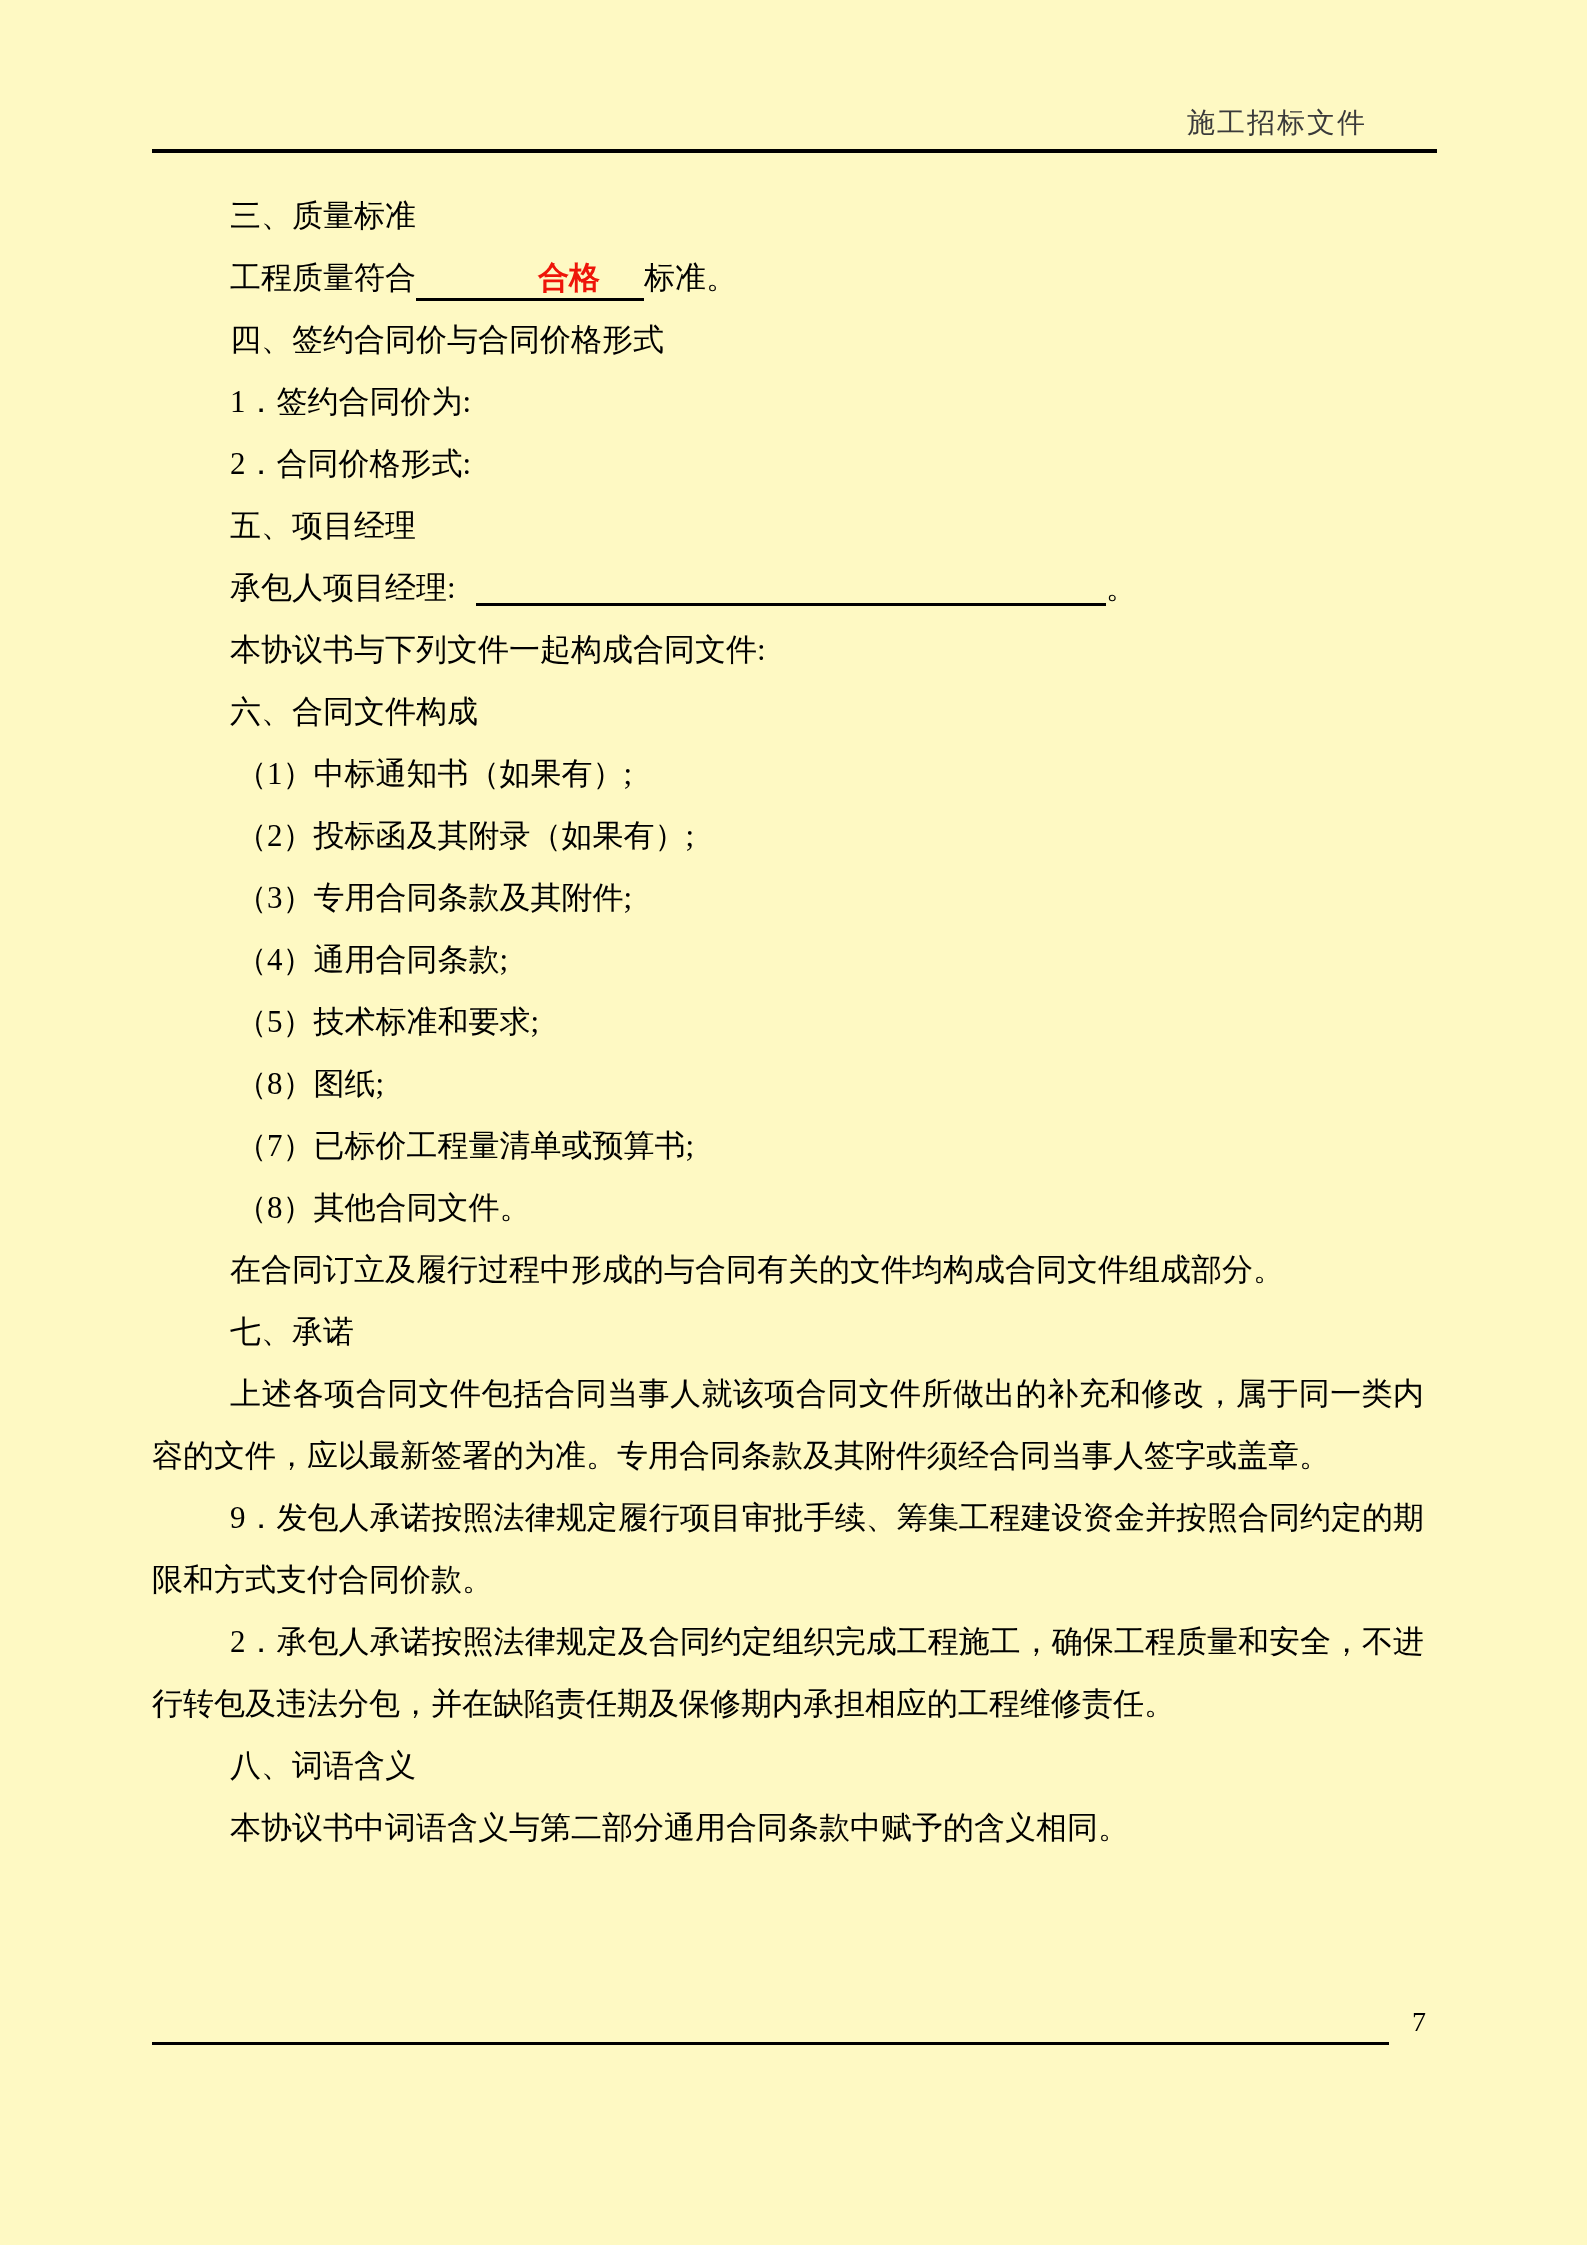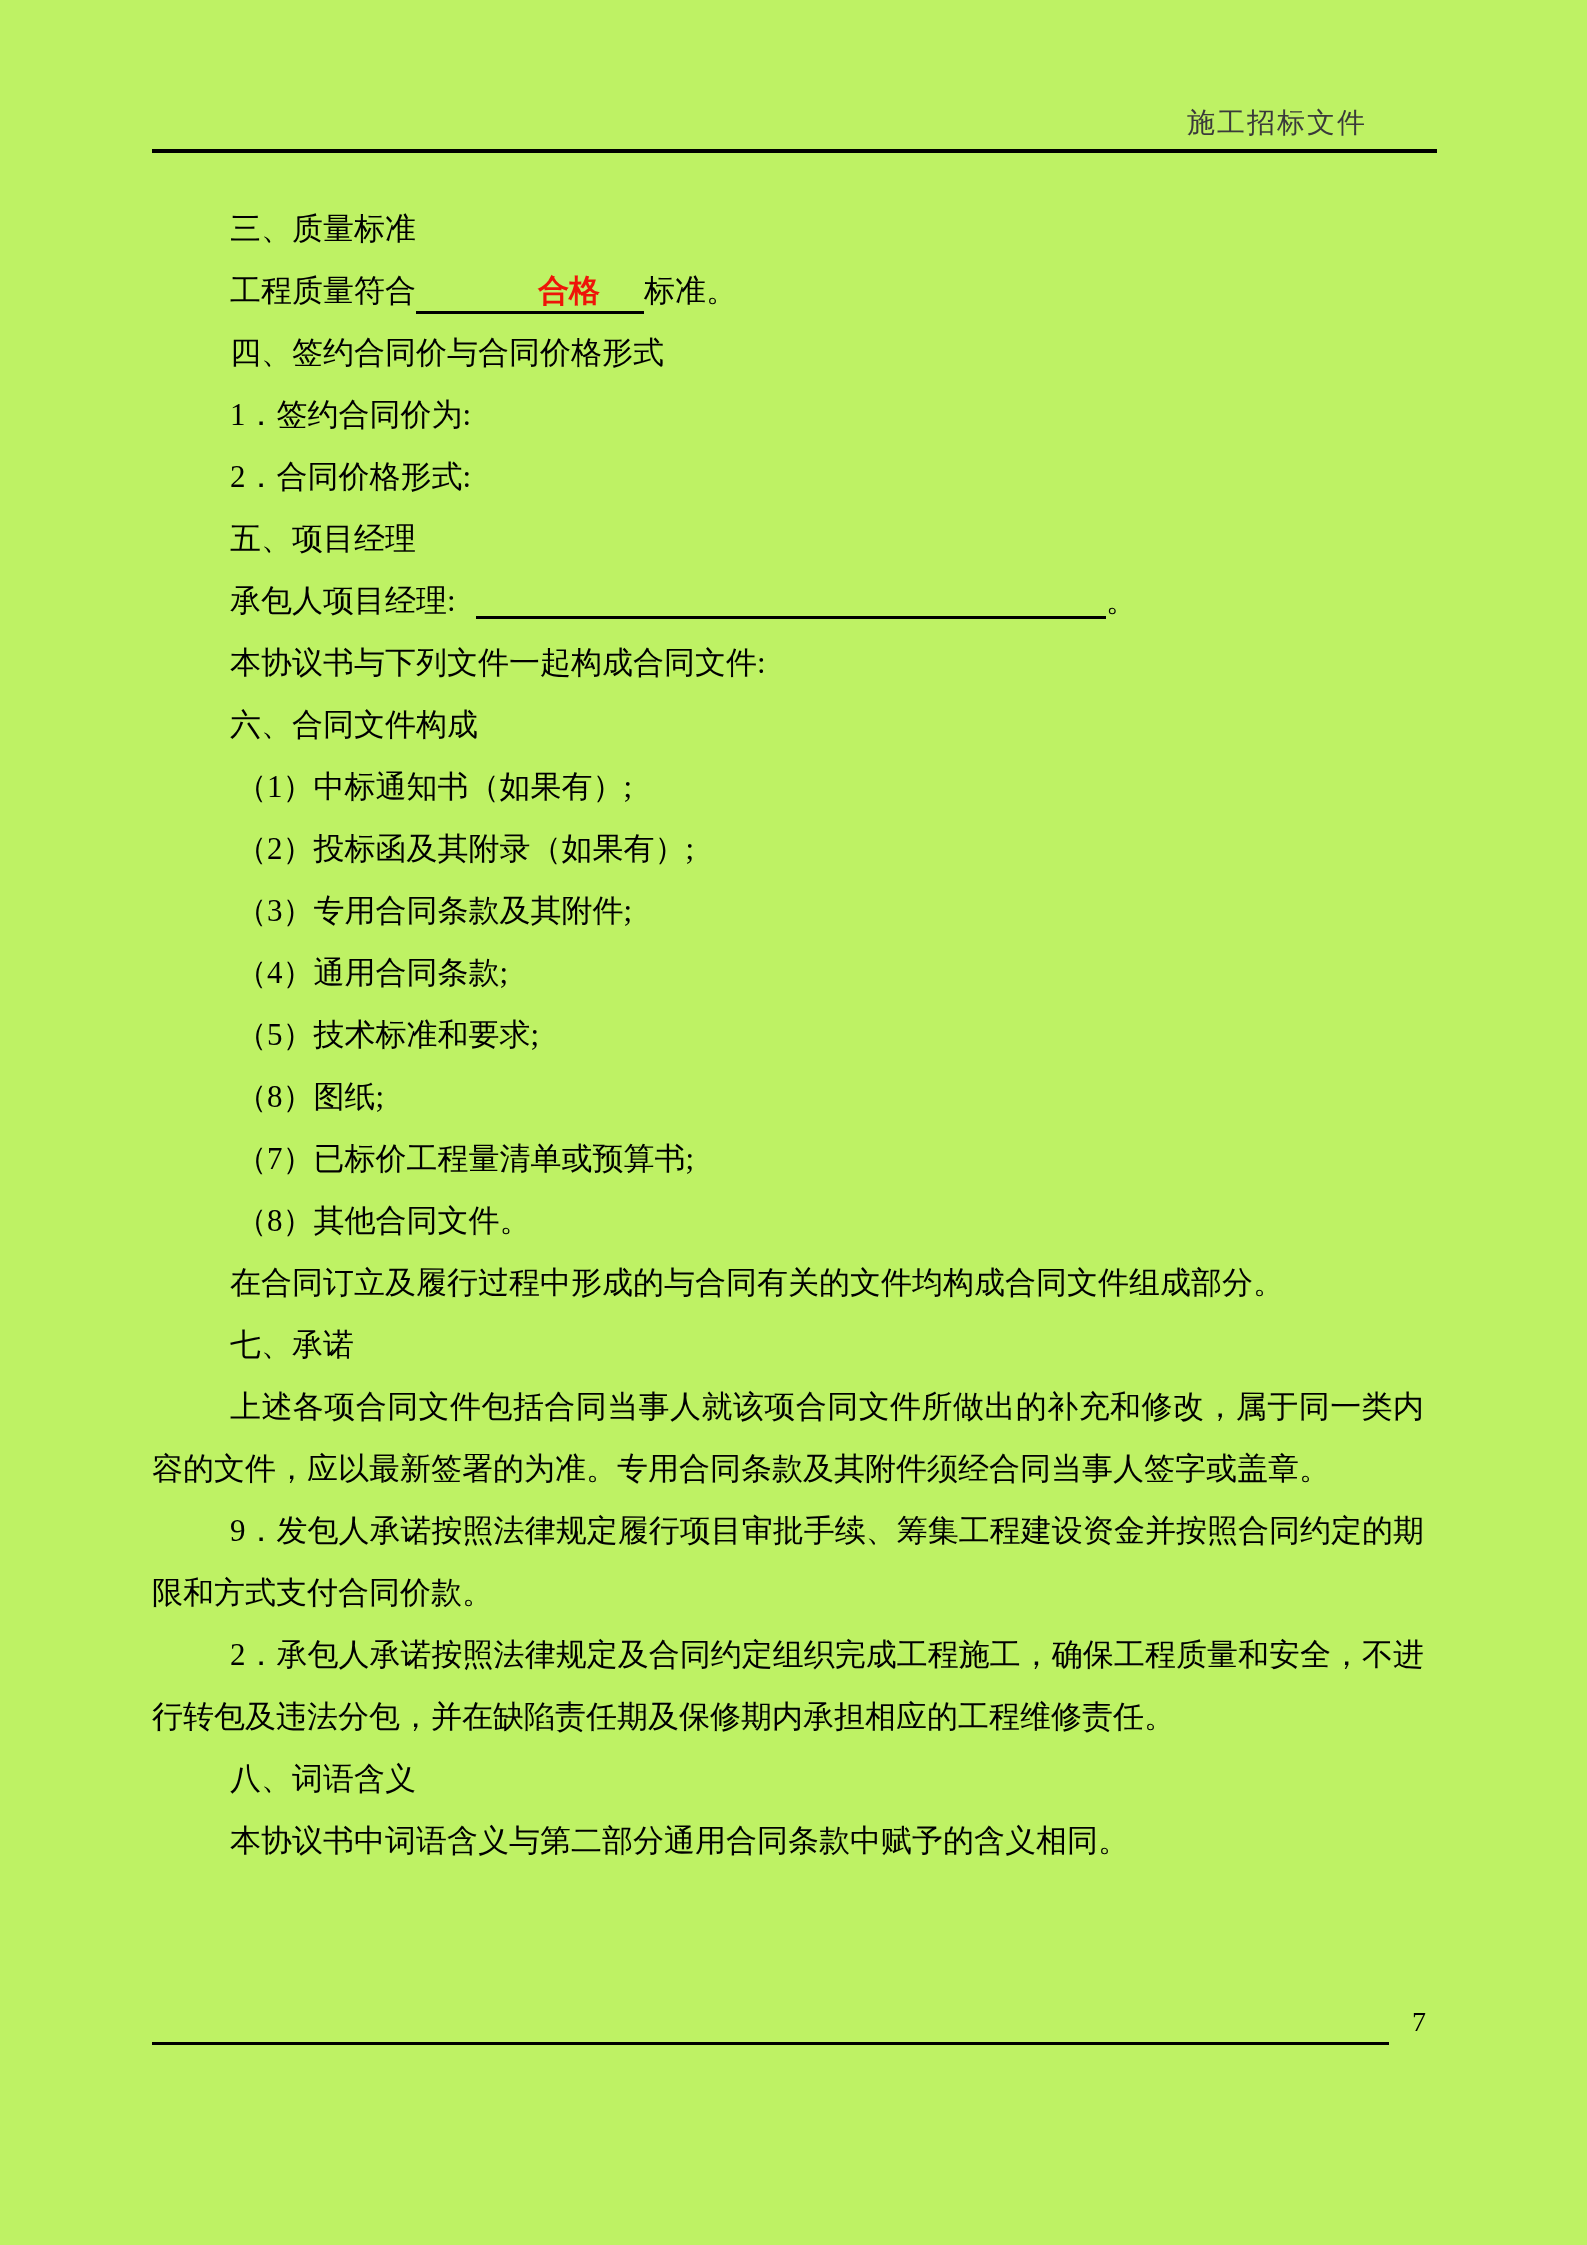--- a/index.html
+++ b/index.html
@@ -2,21 +2,21 @@
 <html style="--highlight-red: #ee1509;"><head>
 <meta charset="utf-8">
 <style>
   * { box-sizing: border-box; }
   html, body { margin: 0; padding: 0; background: #ffffff; }
 
   .page {
     position: relative;
     width: 1587px;
     height: 2245px;
-    background: #bef264;
+    background: #fef9c3;
     overflow: hidden;
     font-family: "Liberation Serif", "DejaVu Serif", serif;
     color: #000000;
   }
 
   
   .header-title {
     position: absolute;
     top: 102px;
     left: 152px;
@@ -34,21 +34,21 @@
     top: 149px;
     left: 152px;
     width: 1285px;
     height: 4px;
     background: #000000;
   }
 
   
   .content {
     position: absolute;
-    top: 198px;
+    top: 185px;
     left: 152px;
     width: 1272px;
     font-size: 31px;
     line-height: 62px;
     text-align: justify;
   }
   .content p {
     margin: 0;
     text-indent: 78px;
   }

